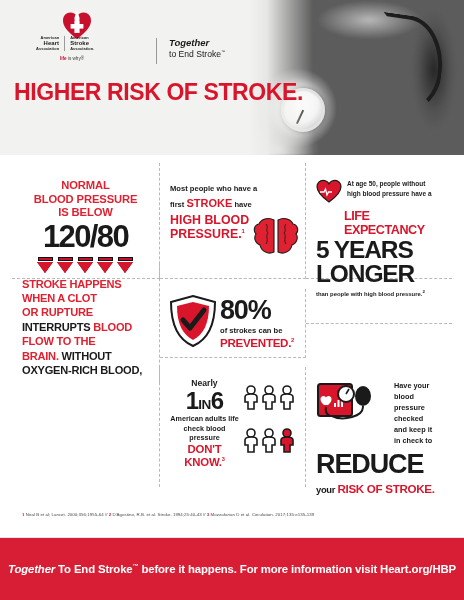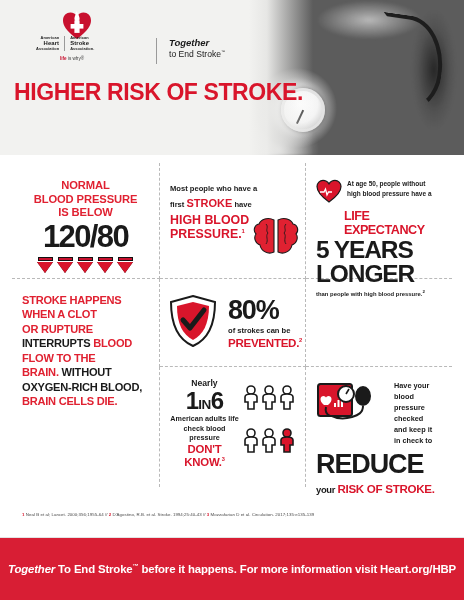--- a/index.html
+++ b/index.html
@@ -79,21 +79,21 @@
 
   
   .title-wrap { position:absolute; left:14px; top:80px; }
   .title-1 { font-size:23px; font-weight:700; color:#1a1a1a; letter-spacing:-.6px; line-height:1.08; white-space:nowrap; }
   .title-2 { font-size:23px; font-weight:700; color:#d9152b; letter-spacing:-.4px; line-height:1.08; white-space:nowrap; }
 
   
   .grid { position:relative; width:464px; height:350px; padding:8px 12px 0 12px; }
   .row { display:flex; width:440px; }
   .r1 { height:116px; }
-  .r2 { height:88px; }
+  .r2 { height:88px;align-items:center; }
   .r3 { height:120px; }
   .cell { position:relative; }
   .c1 { width:148px; }
   .c2 { width:146px; }
   .c3 { width:146px; }
   .dash-r { border-right:1px dashed #b9b9b9; }
   .dash-b { border-bottom:1px dashed #b9b9b9; }
   .pad { padding:6px 10px; height:100%; }
 
   
@@ -287,27 +287,26 @@
       <div class="cell c1 dash-r">
         <div class="pad">
           <div class="sh">
             <span class="red">STROKE HAPPENS</span><br>
             <span class="red">WHEN A CLOT</span><br>
             <span class="red">OR RUPTURE</span><br>
             <span class="blk">INTERRUPTS </span><span class="red">BLOOD</span><br>
             <span class="red">FLOW TO THE</span><br>
             <span class="red">BRAIN.</span><span class="blk"> WITHOUT</span><br>
             <span class="blk">OXYGEN-RICH BLOOD,</span><br>
-            <span class="red">BRAIN CELLS DIE.</span>
           </div>
         </div>
       </div>
 
       <div class="cell c2 dash-r dash-b">
-        <div class="pad" style="display:flex;align-items:center;gap:12px;">
+        <div class="pad" style="display:flex;align-items:center;gap:4px;">
           <div>
             <svg width="46" height="52" viewBox="0 0 46 52">
               <path d="M23 1 L45 7 C45 30 37 45 23 51 C9 45 1 30 1 7 Z" fill="#ffffff" stroke="#1a1a1a" stroke-width="2"></path>
               <path d="M23 7 L39 11 C39 29 33 40 23 45 C13 40 7 29 7 11 Z" fill="#d9152b"></path>
               <path d="M13 25 L20 33 L34 15" fill="none" stroke="#1a1a1a" stroke-width="5" stroke-linecap="round" stroke-linejoin="round"></path>
             </svg>
           </div>
           <div>
             <div style="font-size:27px;font-weight:700;color:#1a1a1a;letter-spacing:-1.2px;line-height:1;">80%</div>
             <div style="font-size:7.6px;font-weight:700;color:#1a1a1a;margin-top:2px;">of strokes can be</div>

